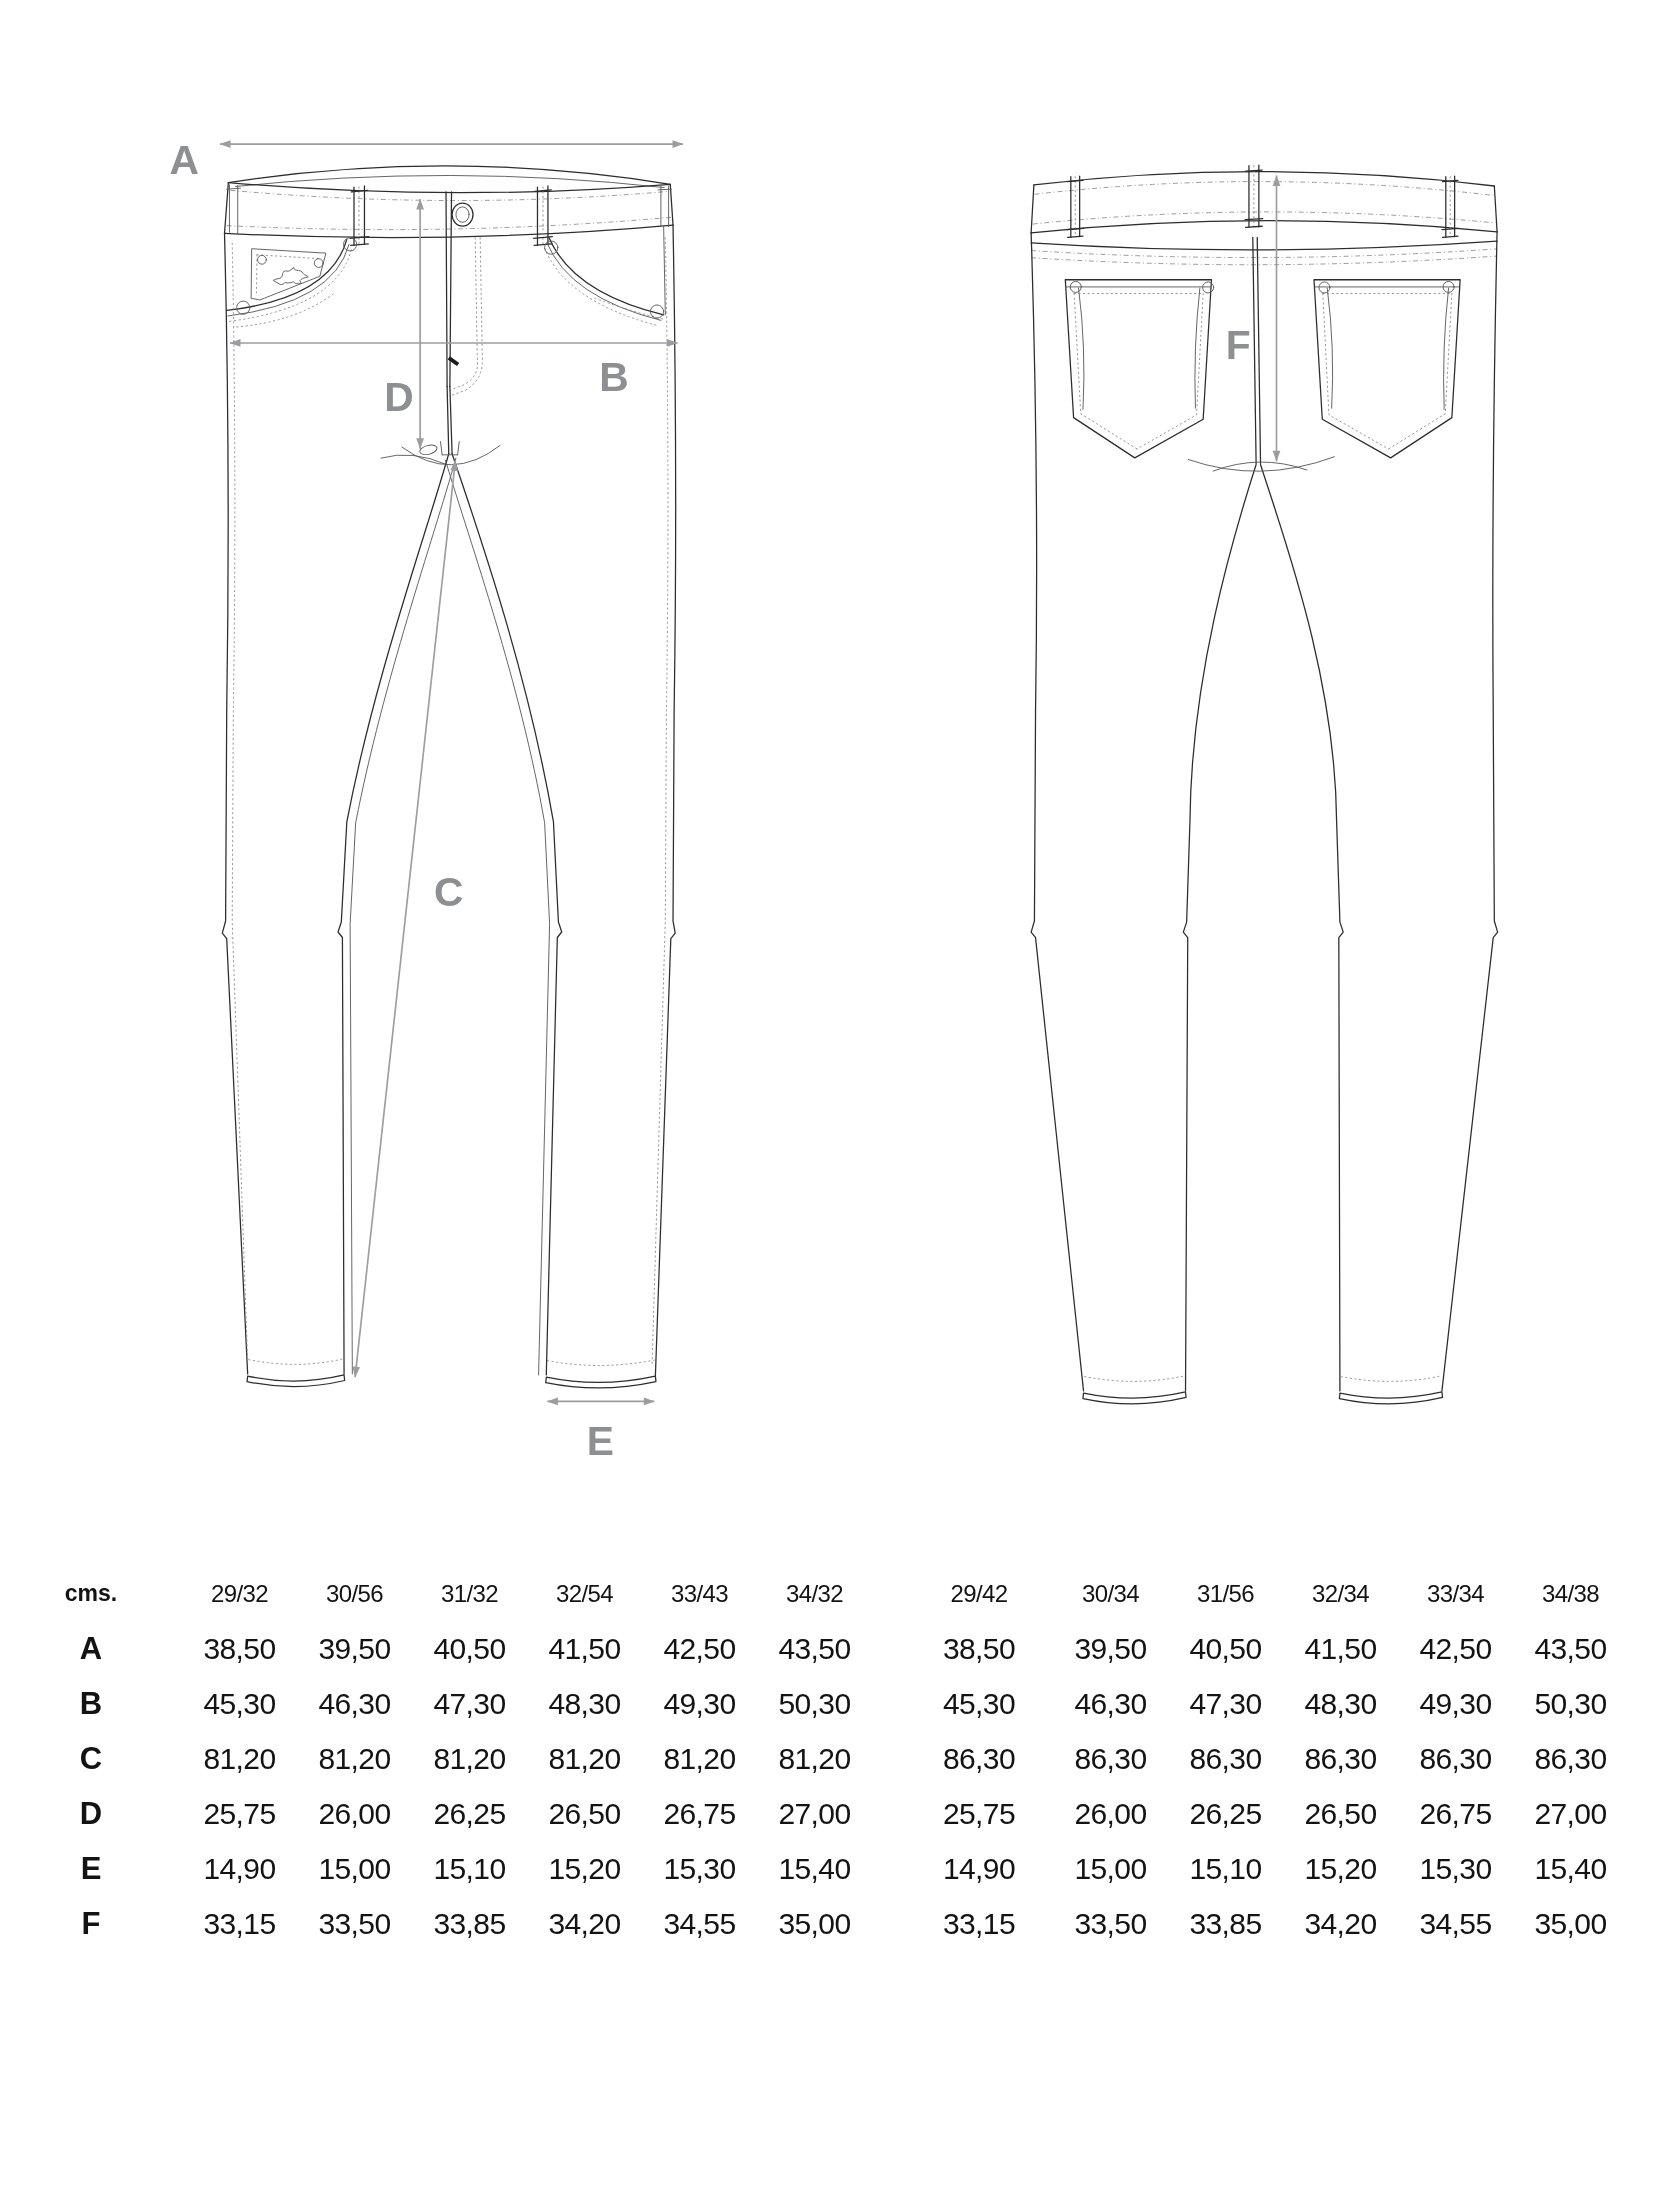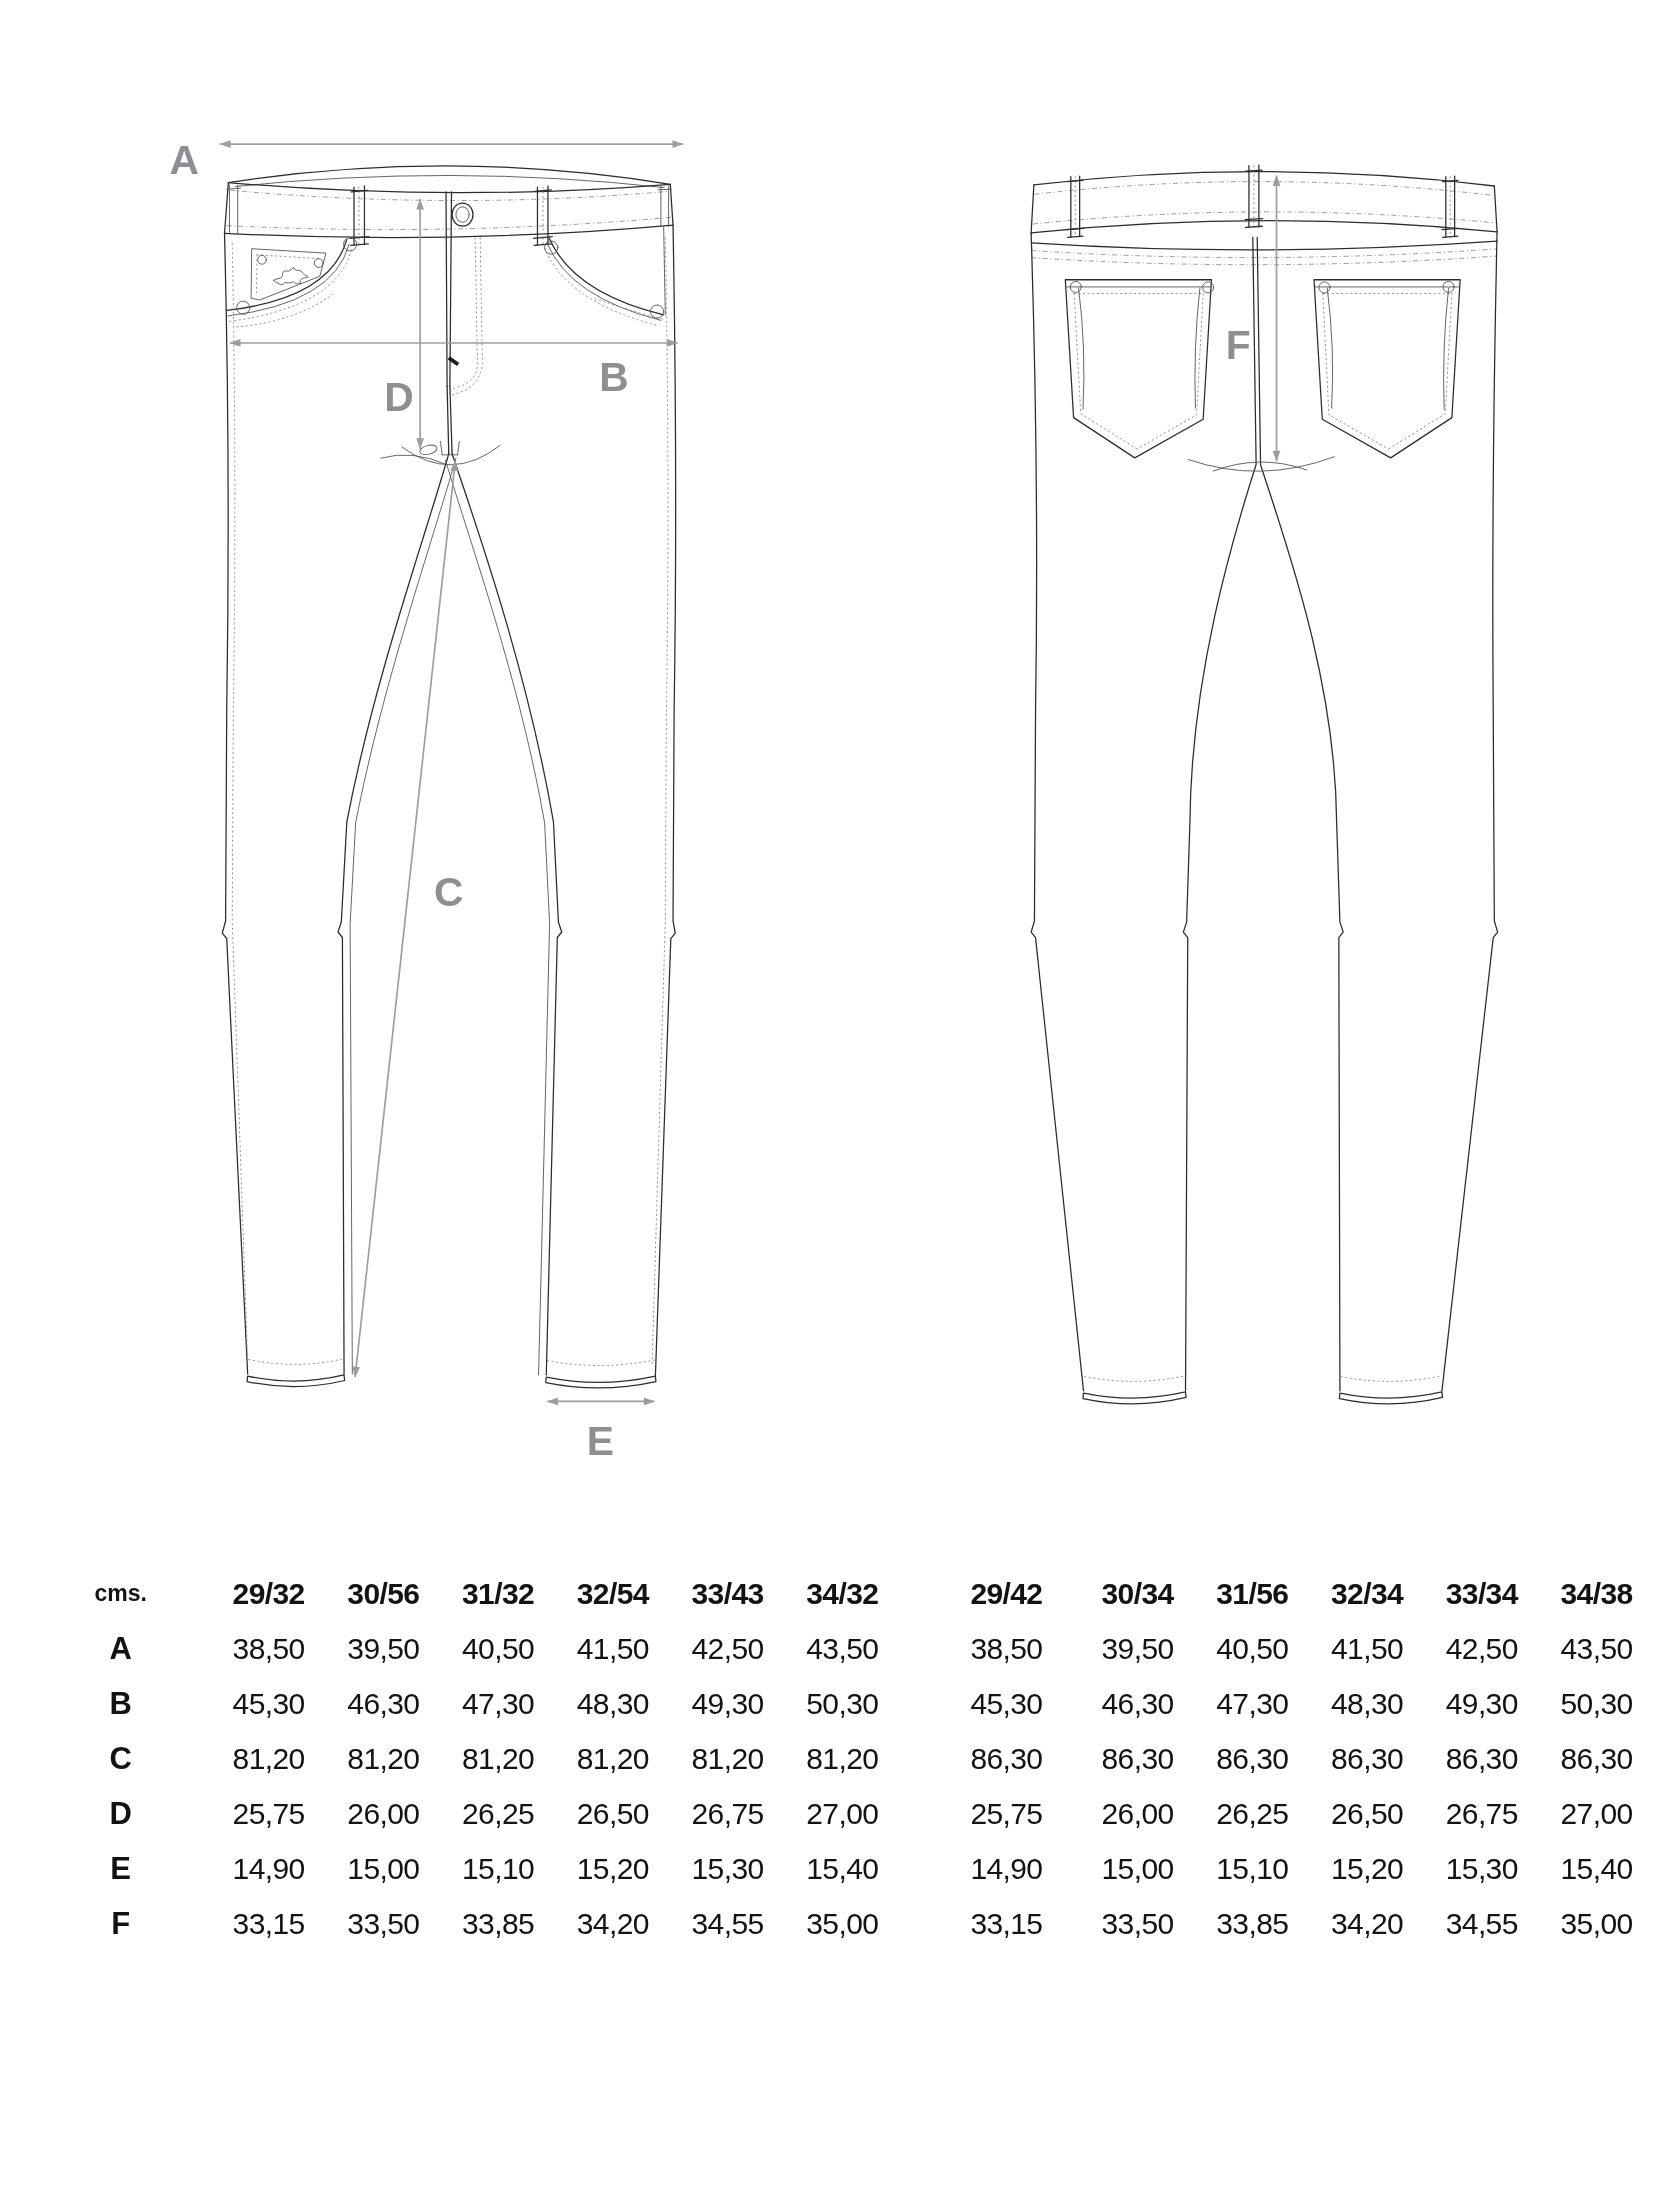--- a/index.html
+++ b/index.html
@@ -12,25 +12,25 @@
   
   .ink{stroke:#2d2d2f;stroke-width:2.3;fill:none;stroke-linecap:round;stroke-linejoin:round;}
   .ink2{stroke:#5b5b5e;stroke-width:1.7;fill:none;stroke-linecap:round;stroke-linejoin:round;}
   .stitch{stroke:#8e8e91;stroke-width:1.7;fill:none;stroke-dasharray:2.4 6;stroke-linecap:round;}
   .stitch-l{stroke:#8e8e91;stroke-width:1.6;fill:none;stroke-dasharray:9 5 2 5;}
   .meas{stroke:#9b9da0;stroke-width:3;fill:none;}
   .thick{stroke:#1c1c1e;stroke-width:7;fill:none;stroke-linecap:butt;}
   .mletter{font-family:"Liberation Sans",sans-serif;font-weight:700;font-size:74px;fill:#8d8f92;}
 
   
-  table.sizes{position:absolute;left:30px;top:1566px;border-collapse:collapse;table-layout:fixed;}
+  table.sizes{position:absolute;left:0;top:1566px;border-collapse:collapse;table-layout:fixed;}
   table.sizes th,table.sizes td{height:55px;padding:0;margin:0;text-align:center;vertical-align:middle;
       color:#131313;font-family:"Liberation Sans",sans-serif;white-space:nowrap;}
   .c-unit{width:182px;font-weight:700;font-size:23px;}
-  .c-size{width:115px;font-weight:700;font-size:30px;letter-spacing:-0.6px;}
+  .c-size{width:115px;font-weight:400;font-size:24px;letter-spacing:-0.6px;}
   .c-label{font-weight:700;font-size:31px;}
   .c-val{width:115px;font-weight:400;font-size:30px;letter-spacing:-0.6px;}
   .grp2{width:148px !important;padding-left:33px !important;}
 </style>
 </head>
 <body>
 
 <svg id="front-view" class="view" viewBox="0 0 1000 2450">
   <defs>
     <marker id="arw-f" viewBox="0 0 22 16" refX="20" refY="8" markerWidth="22" markerHeight="16" markerUnits="userSpaceOnUse" orient="auto-start-reverse">

